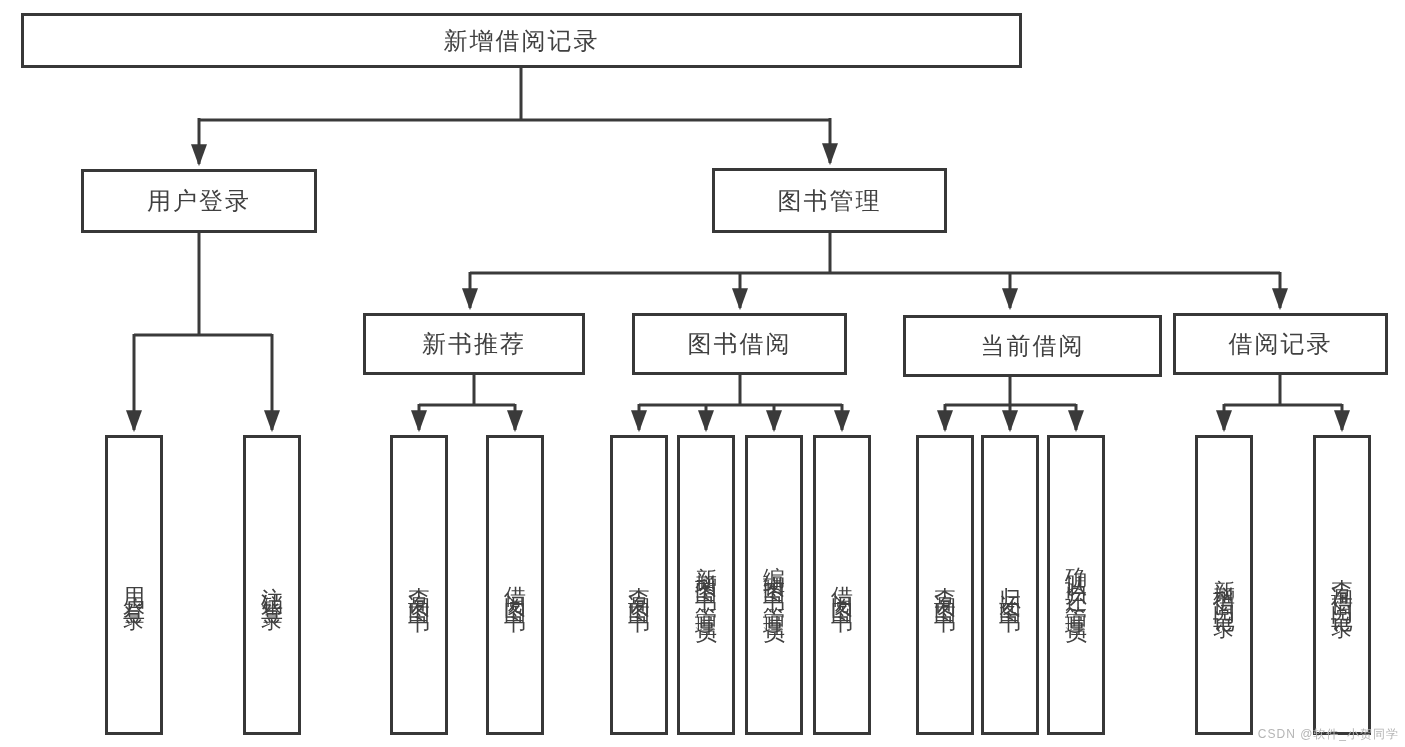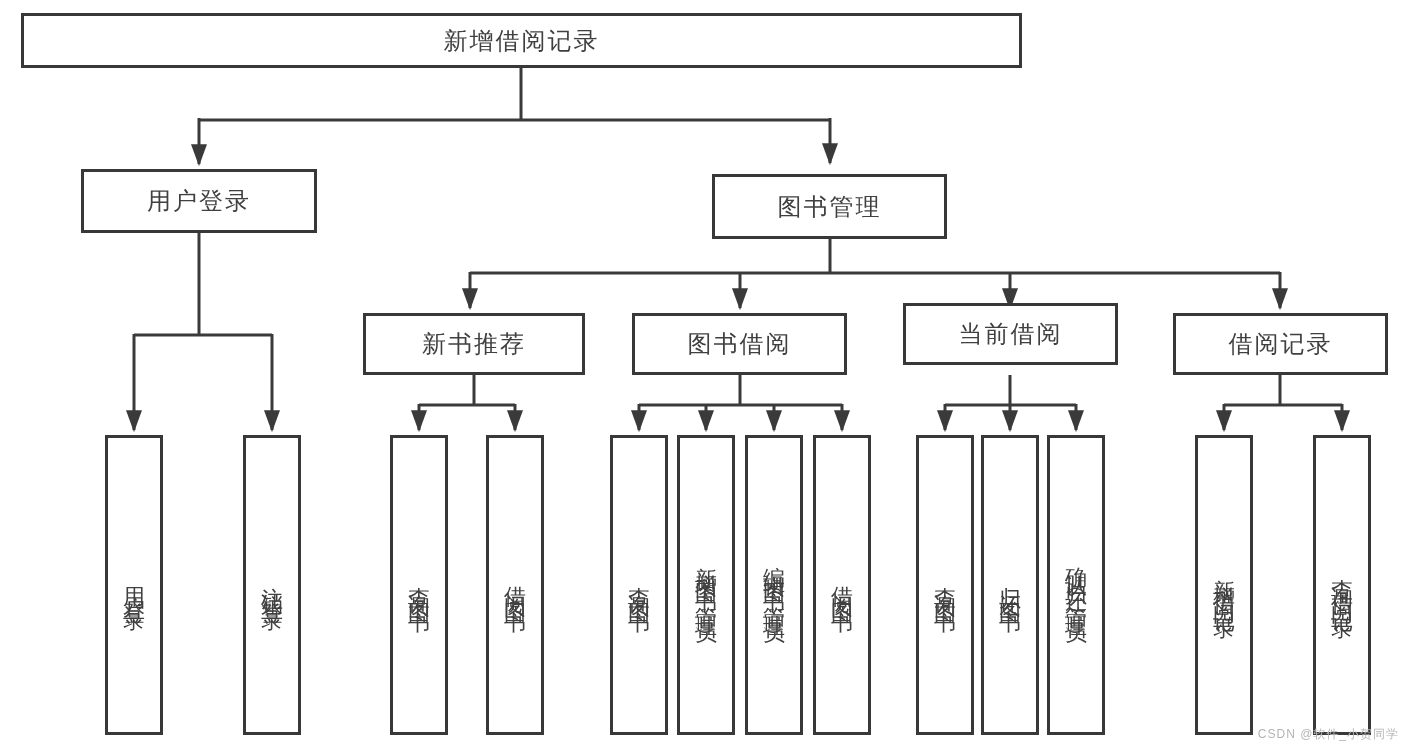--- a/index.html
+++ b/index.html
@@ -112,25 +112,25 @@
         <path d="M1280,375 V405 M1224,405 H1342"></path>
         <line x1="1224" y1="404" x2="1224" y2="430" marker-end="url(#arrow)"></line>
         <line x1="1342" y1="404" x2="1342" y2="430" marker-end="url(#arrow)"></line>
       </g>
     </g>
   </svg>
 
   <div class="node hnode" style="left:21px; top:13px; width:1001px; height:55px;">新增借阅记录</div>
 
   <div class="node hnode" style="left:81px; top:169px; width:236px; height:64px;">用户登录</div>
-  <div class="node hnode" style="left:712px; top:168px; width:235px; height:65px;margin-top:6px;">图书管理</div>
+  <div class="node hnode" style="left:712px; top:168px; width:235px; height:65px;">图书管理</div>
 
   <div class="node hnode" style="left:632px; top:313px; width:215px; height:62px;">图书借阅</div>
   <div class="node hnode" style="left:363px; top:313px; width:222px; height:62px;">新书推荐</div>
-  <div class="node hnode" style="left:903px; top:303px; width:215px; height:62px;">当前借阅</div>
+  <div class="node hnode" style="left:903px; top:315px; width:259px; height:62px;">当前借阅</div>
   <div class="node hnode" style="left:1173px; top:313px; width:215px; height:62px;">借阅记录</div>
 
   <div class="node vnode" style="left:105px;">用户登录</div>
   <div class="node vnode" style="left:243px;">注销登录</div>
 
   <div class="node vnode" style="left:390px;">查询图书</div>
   <div class="node vnode" style="left:486px;">借阅图书</div>
 
   <div class="node vnode" style="left:610px;">查询图书</div>
   <div class="node vnode" style="left:677px;">新增图书（管理员）</div>

